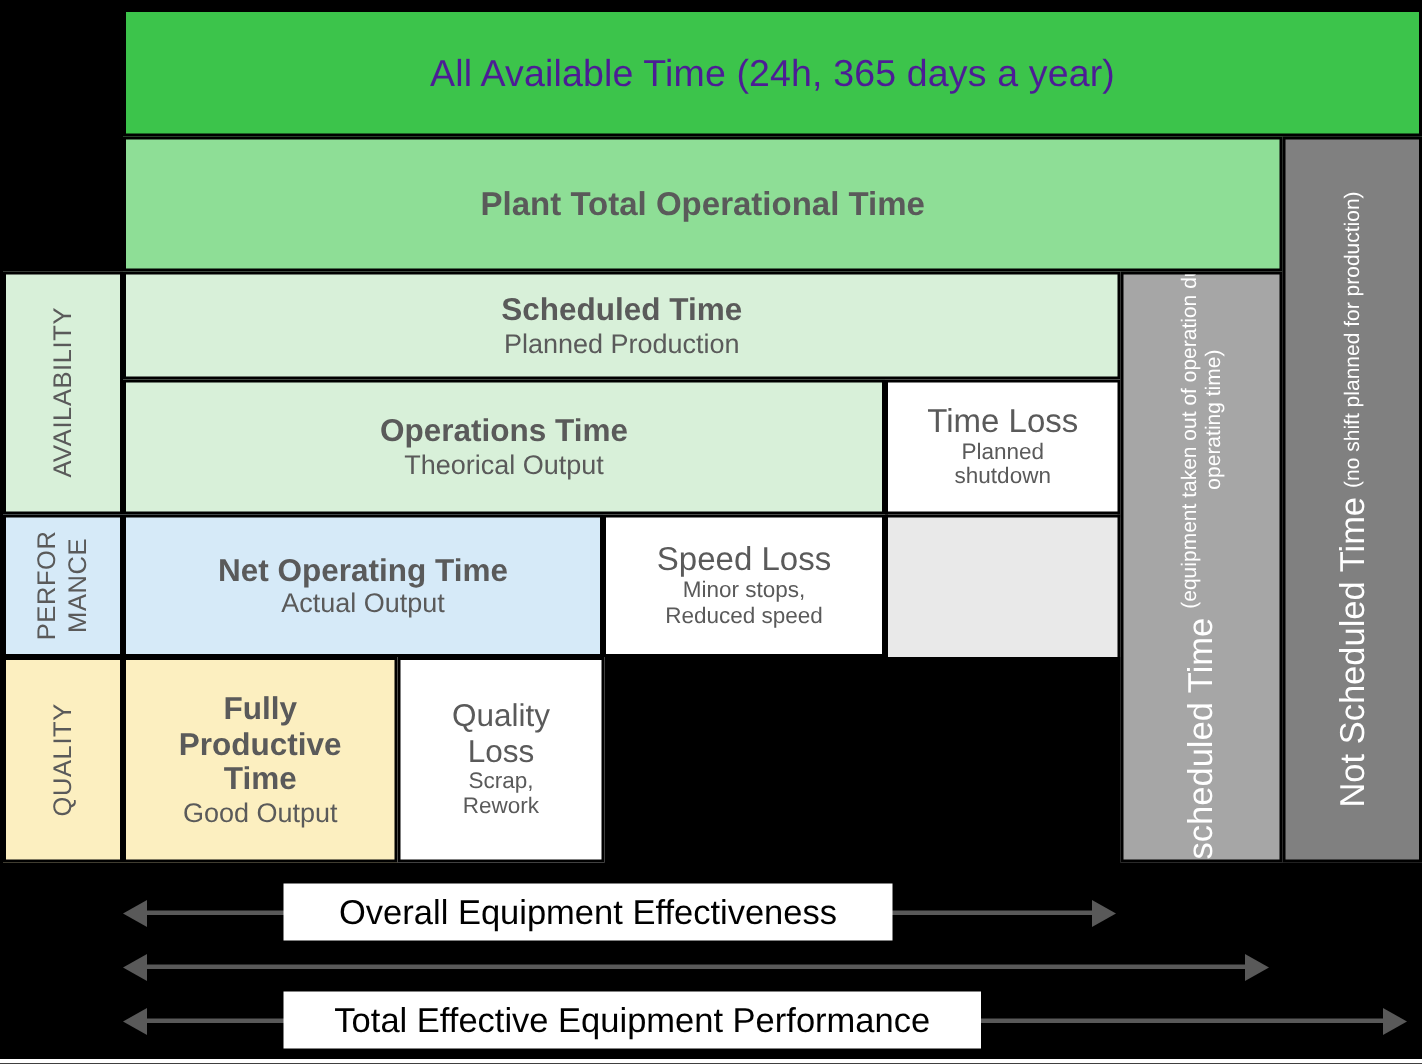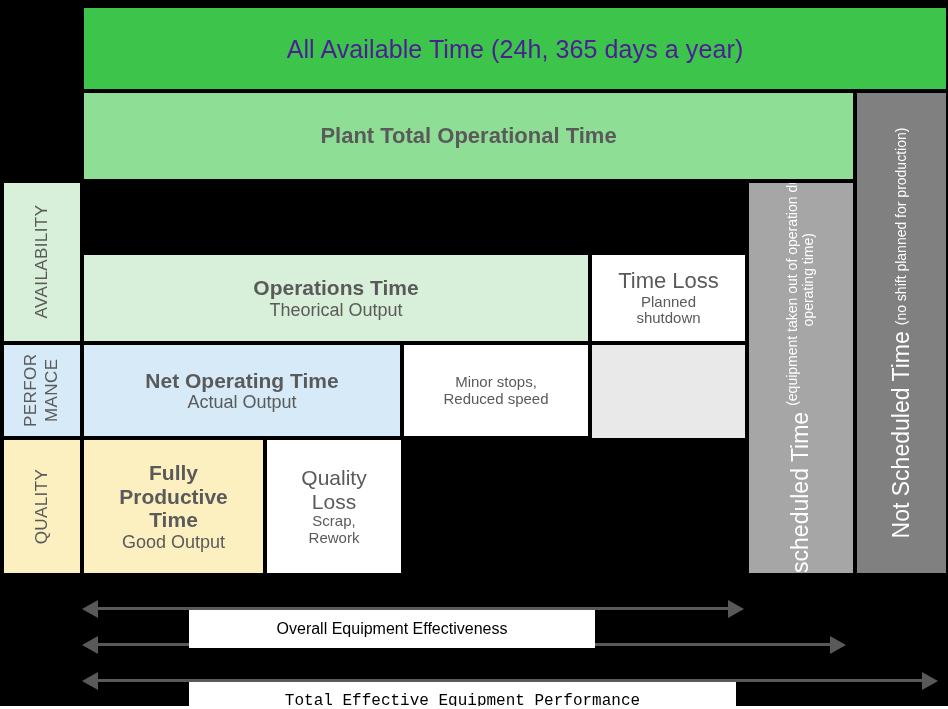--- a/index.html
+++ b/index.html
@@ -68,47 +68,50 @@
     border-top: 9px solid transparent;
     border-bottom: 9px solid transparent;
   }
   .arrow-head-l { border-right: 16px solid #595959; }
   .arrow-head-r { border-left: 16px solid #595959; }
 
   .arrow-label {
     position: absolute;
     background: #ffffff;
     color: #000000;
-    font-size: 16px;
+    font-size: 23px;
     display: flex;
     align-items: center;
     justify-content: center;
     white-space: nowrap;
     padding: 0 14px;
-    margin-top: 21px;
   }
   .bottom-rule { position: absolute; left:0; bottom:0; width:948px; height:3px; background:#ffffff; }
 </style>
 </head>
 <body>
 
 <div id="stage">
 
   <div class="cell" style="left:82px; top:6px; width:866px; height:85px; background:#3cc44b;">
     <span class="title-main">All Available Time (24h, 365 days a year)</span>
   </div>
 
   <div class="cell" style="left:82px; top:91px; width:773px; height:90px; background:#8ede96;justify-content:center;">
     <span class="title-b">Plant Total Operational Time</span>
   </div>
 
   <div class="cell vcell" style="left:2px; top:181px; width:80px; height:162px; background:#d8f0d9;">
     <span class="vtext side-label">AVAILABILITY</span>
   </div>
 
+  <div class="cell" style="left:82px; top:181px; width:665px; height:72px; background:#d8f0d9;">
+    <span class="title-b2">Scheduled Time</span>
+    <span class="sub">Planned  Production</span>
+  </div>
 
   <div class="cell" style="left:82px; top:253px; width:508px; height:90px; background:#d8f0d9;">
     <span class="title-b2">Operations Time</span>
     <span class="sub">Theorical Output</span>
   </div>
 
   <div class="cell" style="left:590px; top:253px; width:157px; height:90px; background:#ffffff;">
     <span class="plain-lg">Time Loss</span>
     <span class="sub-sm">Planned</span>
     <span class="sub-sm">shutdown</span>
@@ -120,20 +123,21 @@
       <span>MANCE</span>
     </span>
   </div>
 
   <div class="cell" style="left:82px; top:343px; width:320px; height:95px; background:#d6eaf8;">
     <span class="title-b2">Net Operating Time</span>
     <span class="sub">Actual Output</span>
   </div>
 
   <div class="cell" style="left:402px; top:343px; width:188px; height:95px; background:#ffffff;">
+    <span class="plain-lg">Speed Loss</span>
     <span class="sub-sm">Minor stops,</span>
     <span class="sub-sm">Reduced speed</span>
   </div>
 
   <div class="cell" style="left:590px; top:343px; width:157px; height:95px; background:#e9e9e9; border-left:2px solid #000; border-bottom:0;"></div>
 
   <div class="cell vcell" style="left:2px; top:438px; width:80px; height:137px; background:#fcefc0;">
     <span class="vtext side-label">QUALITY</span>
   </div>
 
@@ -179,19 +183,19 @@
 
   <div class="arrow-row" style="left:98px; top:679px; width:824px;"></div>
   <div class="arrow-head-l" style="left:82px; top:672px;"></div>
   <div class="arrow-head-r" style="left:922px; top:672px;"></div>
 
   <div class="arrow-label" style="left:189px; top:589px; width:406px; height:38px;">
     <span>Overall   Equipment Effectiveness</span>
   </div>
 
 
-  <div class="arrow-label" style="left:189px; top:661px; width:547px; height:38px;font-family:Liberation Mono, monospace;">
+  <div class="arrow-label" style="left:189px; top:661px; width:465px; height:38px;">
     <span>Total  Effective Equipment Performance</span>
   </div>
 
   <div class="bottom-rule"></div>
 
 </div>
 
 </body></html>

